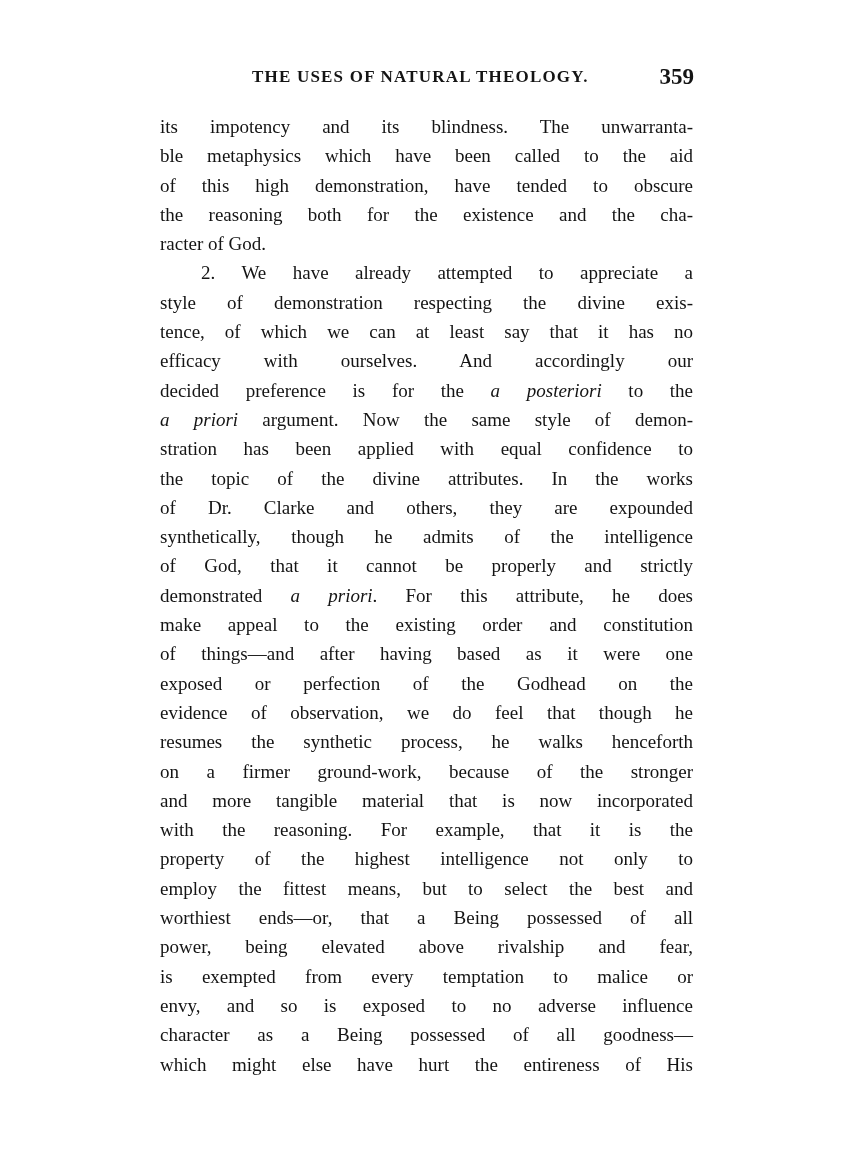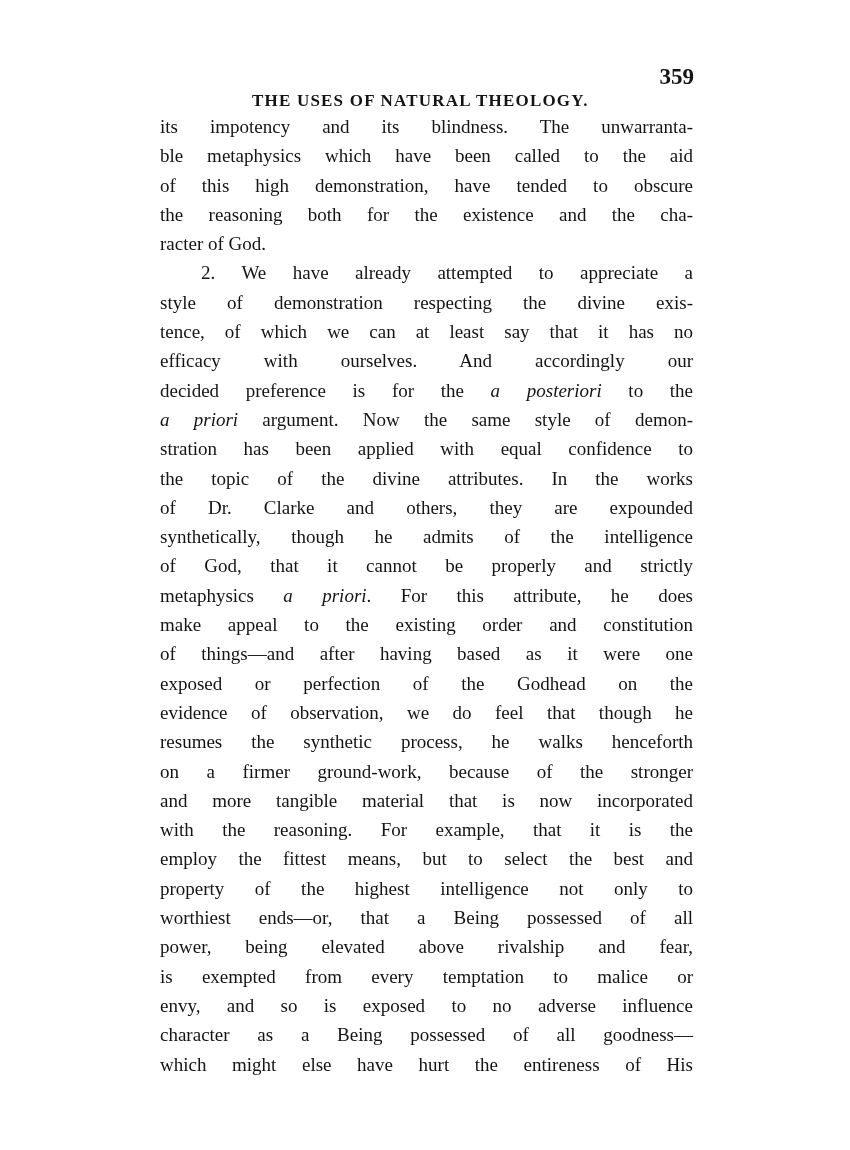--- a/index.html
+++ b/index.html
@@ -9,21 +9,20 @@
     background: #ffffff; color: #141414;
     font-family: "Liberation Serif", "DejaVu Serif", serif;
   }
   .running-head {
     position: absolute; left: 160px; width: 534px; top: 64px; height: 30px;
   }
   .running-title {
     position: absolute; left: 92px; top: 3px;
     font-weight: bold; font-size: 17px; letter-spacing: 1.2px;
     font-variant: small-caps;
-    margin-top: 24px;
   }
   .page-number {
     position: absolute; right: 0; top: 0;
     font-weight: bold; font-size: 23px;
   }
   .body-text {
     position: absolute; left: 160px; top: 112px; width: 533px;
   }
   .line {
     display: block; height: 29.3px; line-height: 29.3px;
@@ -53,31 +52,31 @@
     <span class="line">style of demonstration respecting the divine exis-</span>
     <span class="line">tence, of which we can at least say that it has no</span>
     <span class="line">efficacy with ourselves.  And accordingly our</span>
     <span class="line"><span>decided preference is for the </span><i>a posteriori</i><span> to the</span></span>
     <span class="line"><i>a priori</i><span> argument.  Now the same style of demon-</span></span>
     <span class="line">stration has been applied with equal confidence to</span>
     <span class="line">the topic of the divine attributes.  In the works</span>
     <span class="line">of Dr. Clarke and others, they are expounded</span>
     <span class="line">synthetically, though he admits of the intelligence</span>
     <span class="line">of God, that it cannot be properly and strictly</span>
-    <span class="line"><span>metaphysics </span><i>a priori</i><span>.  For this attribute, he does</span></span>
+    <span class="line"><span>demonstrated </span><i>a priori</i><span>.  For this attribute, he does</span></span>
     <span class="line">make appeal to the existing order and constitution</span>
     <span class="line">of things—and after having based as it were one</span>
     <span class="line">exposed or perfection of the Godhead on the</span>
     <span class="line">evidence of observation, we do feel that though he</span>
     <span class="line">resumes the synthetic process, he walks henceforth</span>
     <span class="line">on a firmer ground-work, because of the stronger</span>
     <span class="line">and more tangible material that is now incorporated</span>
     <span class="line">with the reasoning.  For example, that it is the</span>
+    <span class="line">property of the highest intelligence not only to</span>
     <span class="line">employ the fittest means, but to select the best and</span>
-    <span class="line">property of the highest intelligence not only to</span>
     <span class="line">worthiest ends—or, that a Being possessed of all</span>
     <span class="line">power, being elevated above rivalship and fear,</span>
     <span class="line">is exempted from every temptation to malice or</span>
     <span class="line">envy, and so is exposed to no adverse influence</span>
     <span class="line">character as a Being possessed of all goodness—</span>
     <span class="line">which might else have hurt the entireness of His</span>
   </div>
 </div>
 
 </body></html>

